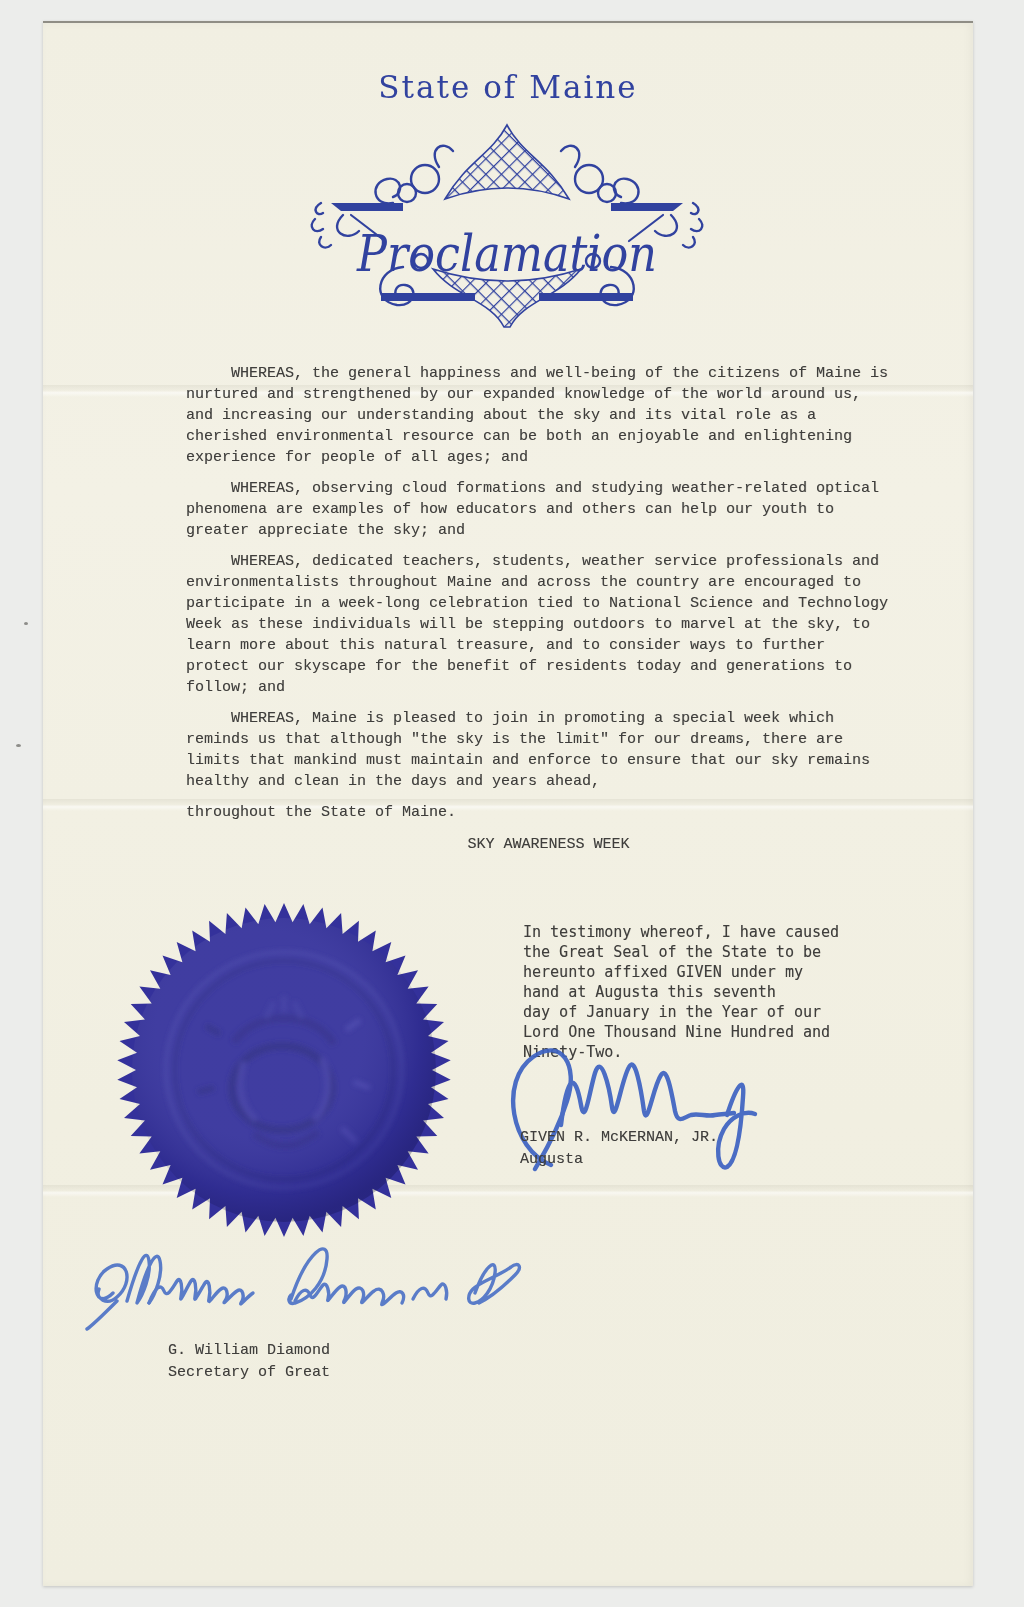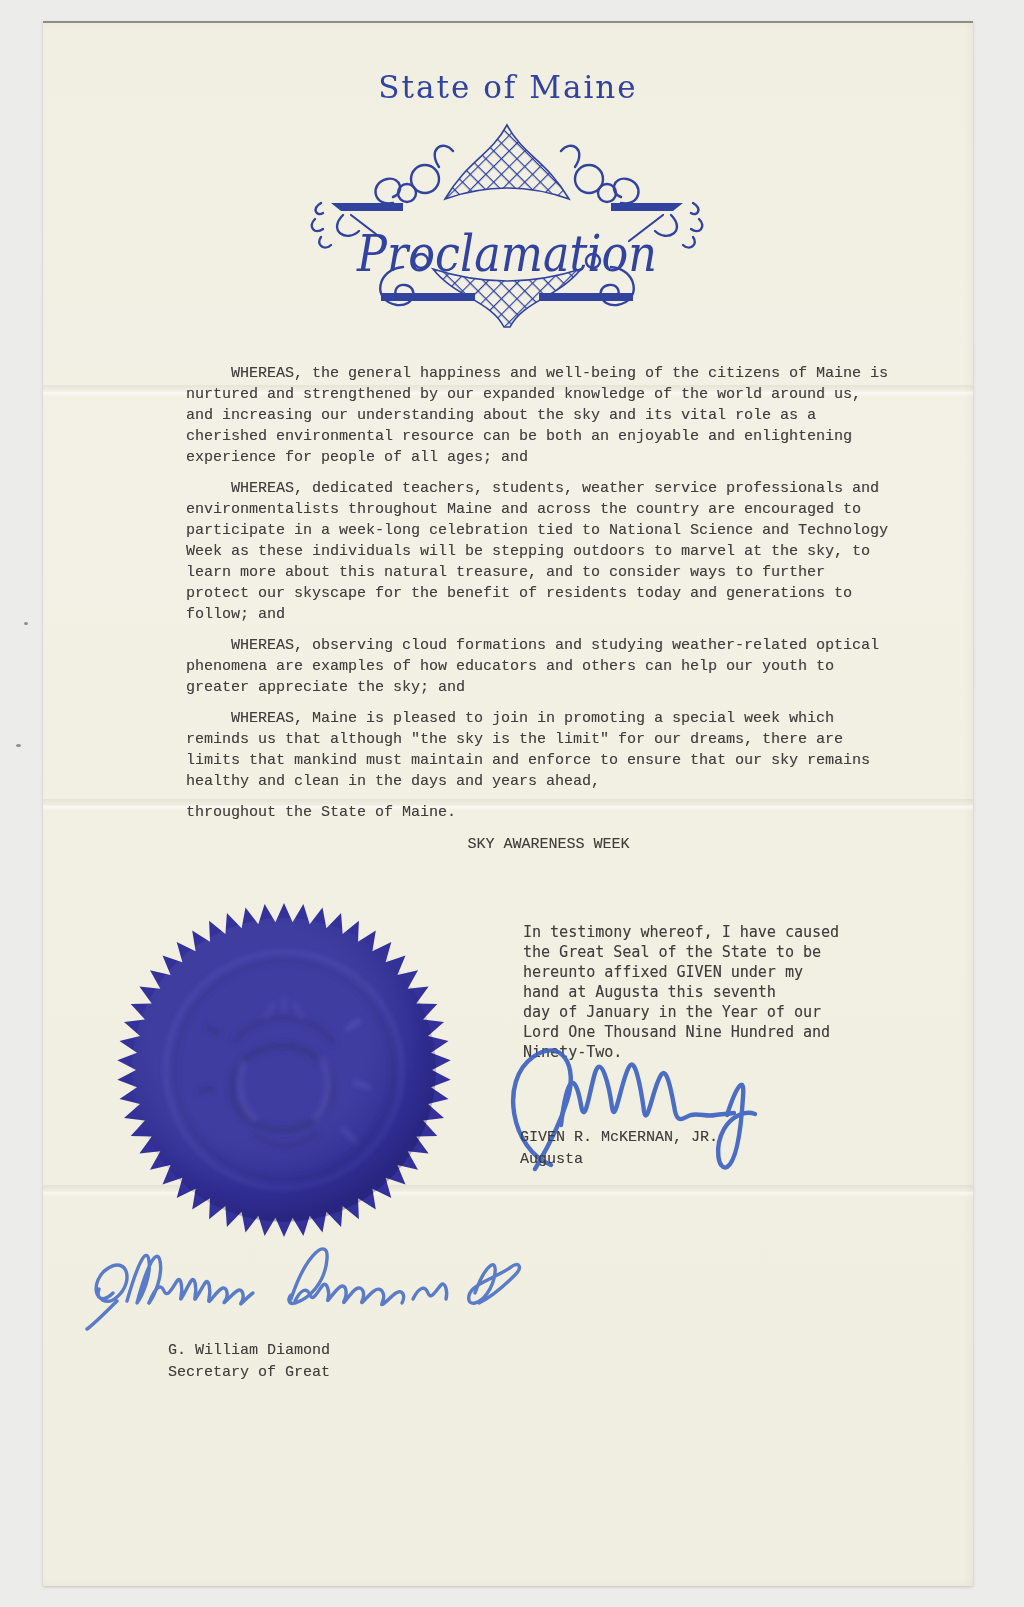--- a/index.html
+++ b/index.html
@@ -83,30 +83,30 @@
     <use href="#ldeco" transform="translate(400,0) scale(-1,1)"></use>
     <text x="200" y="152" text-anchor="middle" font-family="DejaVu Serif, Liberation Serif, serif" font-style="italic" font-size="50" fill="#31429f" textLength="300" lengthAdjust="spacingAndGlyphs">Proclamation</text>
   </svg>
 
   <div class="body-text">
     <p class="typed">     WHEREAS, the general happiness and well-being of the citizens of Maine is
 nurtured and strengthened by our expanded knowledge of the world around us,
 and increasing our understanding about the sky and its vital role as a
 cherished environmental resource can be both an enjoyable and enlightening
 experience for people of all ages; and</p>
+    <p class="typed">     WHEREAS, observing cloud formations and studying weather-related optical
+phenomena are examples of how educators and others can help our youth to
+greater appreciate the sky; and</p>
     <p class="typed">     WHEREAS, dedicated teachers, students, weather service professionals and
 environmentalists throughout Maine and across the country are encouraged to
 participate in a week-long celebration tied to National Science and Technology
 Week as these individuals will be stepping outdoors to marvel at the sky, to
 learn more about this natural treasure, and to consider ways to further
 protect our skyscape for the benefit of residents today and generations to
 follow; and</p>
-    <p class="typed">     WHEREAS, observing cloud formations and studying weather-related optical
-phenomena are examples of how educators and others can help our youth to
-greater appreciate the sky; and</p>
     <p class="typed">     WHEREAS, Maine is pleased to join in promoting a special week which
 reminds us that although "the sky is the limit" for our dreams, there are
 limits that mankind must maintain and enforce to ensure that our sky remains
 healthy and clean in the days and years ahead,</p>
     <p class="typed">throughout the State of Maine.</p>
     <p class="typed center">SKY AWARENESS WEEK</p>
   </div>
 
   <svg class="seal-svg" width="336" height="336" viewBox="0 0 336 336">
     <defs>

